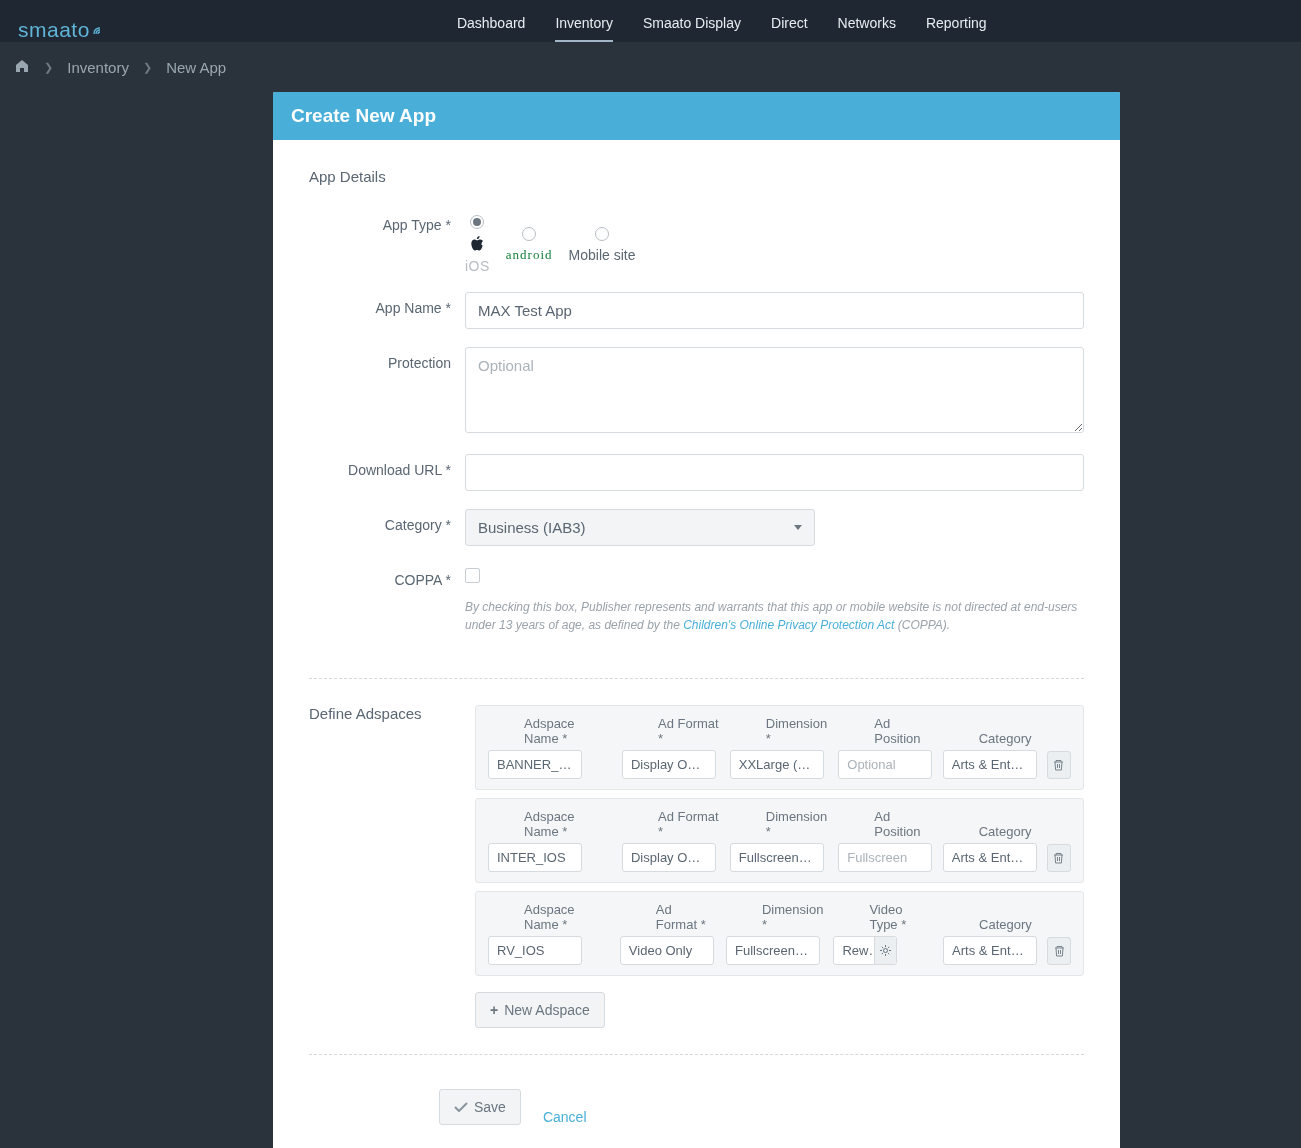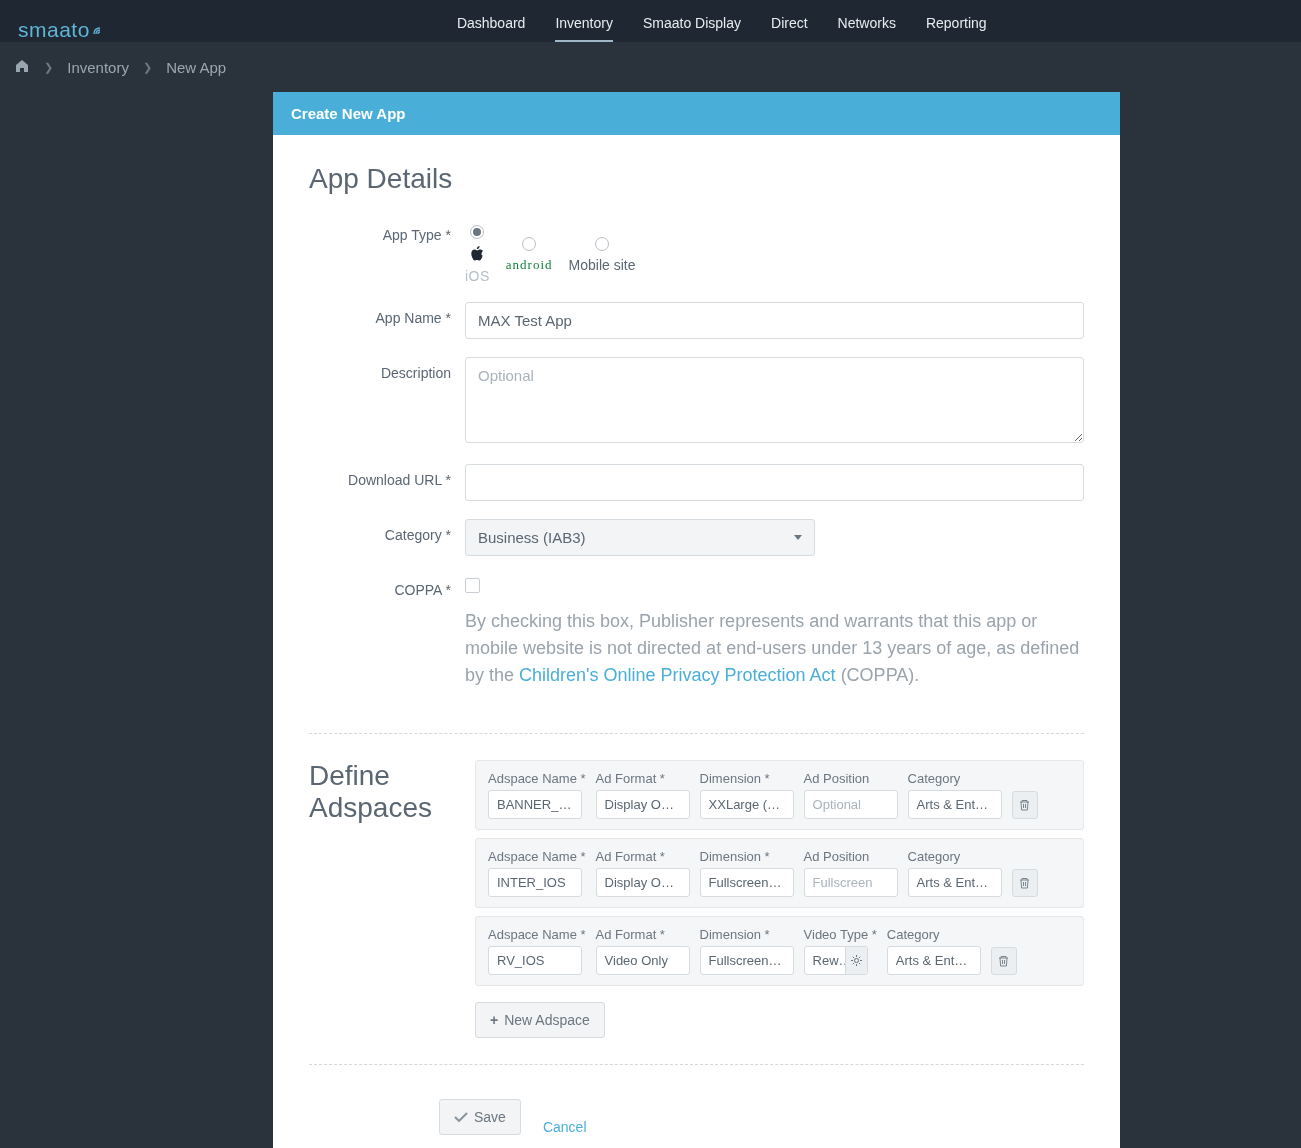--- a/index.html
+++ b/index.html
@@ -13,50 +13,50 @@
 .nav-item { color: #e7ecf0; padding: 11px 0 9px; cursor: pointer; }
 .nav-item.active { border-bottom: 2px solid #9fb7c6; }
 
 
 .crumbs { height: 50px; display: flex; align-items: center; padding: 0 14px; gap: 14px; color: #9aa6af; font-size: 15px; }
 .crumb-sep { color: #707a82; font-size: 11px; }
 .home-ic { width: 16px; height: 16px; display: inline-block; }
 
 
 .card { width: 847px; margin-left: 273px; background: #fff; border-radius: 2px; overflow: hidden; margin-bottom: 160px; }
-.card-hd { background: #49afd9; color: #fff; padding: 13px 18px; font-size: 15px; font-weight: 600; }
+.card-hd { background: #49afd9; color: #fff; padding: 13px 18px; font-size: 19px; font-weight: 600; }
 .section { padding: 28px 36px 6px; }
-.h2 { font-size: 28px; font-weight: 400; color: #5a6672; margin-bottom: 24px; }
+.h2 { font-size: 15px; font-weight: 400; color: #5a6672; margin-bottom: 24px; }
 .dash { border: 0; border-top: 1px dashed #d3d8dc; margin: 20px 36px; }
 
 
 .row { display: flex; align-items: flex-start; margin-bottom: 18px; }
 .lbl { width: 156px; text-align: right; padding-right: 14px; padding-top: 8px; color: #5a6672; }
 .ctrl { flex: 1; }
 .radio-set { display: flex; align-items: center; gap: 16px; padding-top: 6px; }
 .rb { width: 14px; height: 14px; border-radius: 50%; border: 1px solid #b6bec5; display: inline-flex; align-items: center; justify-content: center; cursor: pointer; }
 .rb.on::after { content: ""; width: 8px; height: 8px; border-radius: 50%; background: #6b7680; }
 .opt { display: flex; align-items: center; gap: 6px; color: #5a6672; flex-direction: column; }
 .apple { width: 15px; height: 17px; }
 .ios-txt { color: #b6bec5; font-weight: 500; letter-spacing: .5px; }
 .android-txt { font-family: Liberation Serif, serif; color: #15803d; letter-spacing: 1px; font-size: 13px; }
 input[type=text], textarea, .sel { width: 100%; border: 1px solid #d6dbdf; border-radius: 3px; padding: 9px 12px; font-size: 15px; color: #5a6672; background: #fff; font-family: inherit; }
 textarea { height: 86px; resize: vertical; }
 input::placeholder, textarea::placeholder, .sel .ph { color: #aab3ba; }
 .sel { background: #f2f4f5; width: 350px; display: flex; justify-content: space-between; align-items: center; cursor: pointer; }
 .tri { width: 0; height: 0; border-left: 4px solid transparent; border-right: 4px solid transparent; border-top: 5px solid #6b7680; }
 .cb { width: 15px; height: 15px; border: 1px solid #c7cdd2; border-radius: 2px; display: inline-block; margin-top: 4px; cursor: pointer; }
-.note { color: #9aa3ab; font-size: 18px; margin-top: 12px; line-height: 1.5; }
+.note { color: #9aa3ab; font-size: 12px; margin-top: 12px; line-height: 1.5; font-style: italic; }
 .note a { color: #49afd9; text-decoration: none; }
 
 
 .ad-wrap { background: #f5f6f7; border: 1px solid #e4e7ea; border-radius: 3px; padding: 10px 12px; margin-bottom: 8px; }
 .ad-grid { display: flex; gap: 10px; align-items: flex-end; }
 .ad-col { display: flex; flex-direction: column; gap: 4px; }
-.ad-col .cl { font-size: 13px; color: #6b7680; }
+.ad-col .cl { font-size: 13px; color: #6b7680; margin-left: 36px; }
 .ad-in { width: 94px; border: 1px solid #d6dbdf; border-radius: 3px; padding: 6px 8px; font-size: 13px; background: #fff; color: #5a6672; white-space: nowrap; overflow: hidden; text-overflow: ellipsis; }
 .ad-in.ph { color: #aab3ba; }
 .ad-in.gear { width: 64px; padding-right: 10px; position: relative; }
 .gear-btn { position: absolute; right: 0; top: 0; bottom: 0; width: 22px; background: #eceff1; border-left: 1px solid #d6dbdf; border-radius: 0 3px 3px 0; display: flex; align-items: center; justify-content: center; cursor: pointer; }
 .trash { width: 26px; height: 28px; background: #eceff1; border: 1px solid #d6dbdf; border-radius: 3px; display: flex; align-items: center; justify-content: center; cursor: pointer; }
 .btn { background: #f2f4f5; border: 1px solid #d6dbdf; border-radius: 3px; padding: 9px 14px; color: #6b7680; cursor: pointer; display: inline-flex; align-items: center; gap: 6px; font-size: 14px; }
 .plus { font-weight: bold; }
 .actions { display: flex; align-items: flex-end; gap: 22px; padding: 14px 0 34px 166px; }
 .link { color: #49afd9; cursor: pointer; }
 .chk { width: 14px; height: 10px; }
@@ -119,21 +119,21 @@
         </span>
       </div>
     </div>
 
     <div class="row">
       <div class="lbl">App Name *</div>
       <div class="ctrl"><input type="text" value="MAX Test App" style=""></div>
     </div>
 
     <div class="row">
-      <div class="lbl">Description</div>
+      <div class="lbl">Protection</div>
       <div class="ctrl"><textarea placeholder="Optional" style=""></textarea></div>
     </div>
 
     <div class="row">
       <div class="lbl">Download URL *</div>
       <div class="ctrl"><input type="text" style=""></div>
     </div>
 
     <div class="row">
       <div class="lbl">Category *</div>

